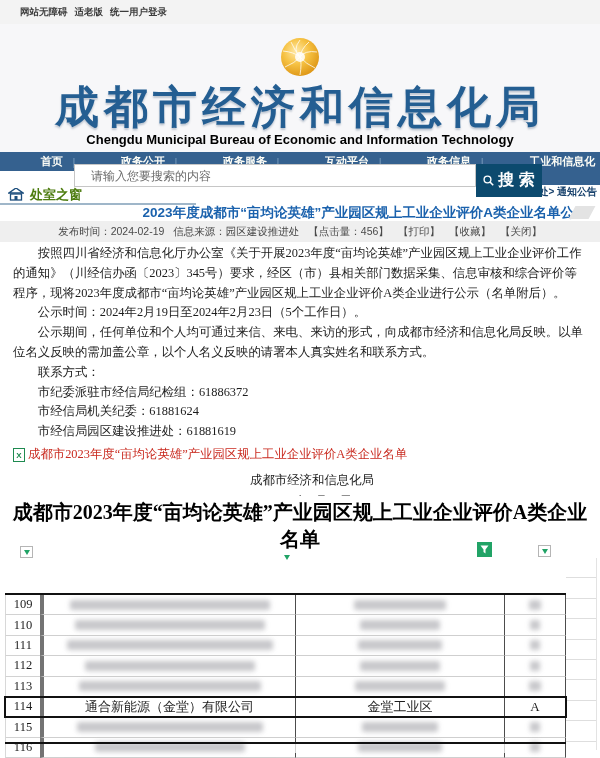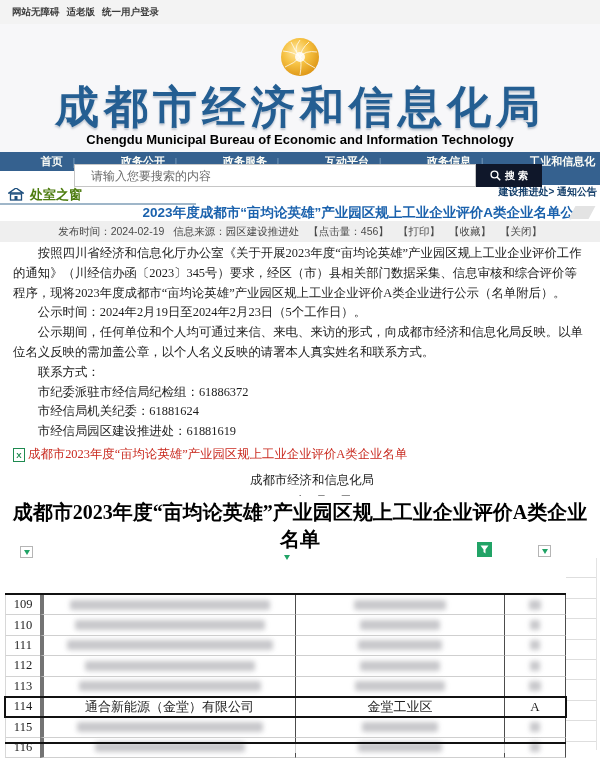--- a/index.html
+++ b/index.html
@@ -2,21 +2,21 @@
 <html><head>
 <meta charset="utf-8">
 <style>
   html,body{margin:0;padding:0;background:#dcdcdc;}
   *{box-sizing:border-box;}
   #page{position:relative;width:600px;height:758px;background:#fff;overflow:hidden;
         font-family:"Liberation Sans","DejaVu Sans",sans-serif;margin:0 auto;}
 
   
   .topbar{position:absolute;top:0;left:0;width:600px;height:24px;background:#f3f3f3;
-          display:flex;align-items:center;padding-left:12px;gap:7px;}
+          display:flex;align-items:center;padding-left:20px;gap:7px;}
   .topbar a{font-size:9.5px;font-weight:bold;color:#3c3c3c;text-decoration:none;cursor:pointer;}
 
   
   .header{position:absolute;top:24px;left:0;width:600px;height:128px;background:#f7f7f9;text-align:center;}
   .logo{position:absolute;top:12px;left:278px;width:44px;height:44px;}
   .site-title{position:absolute;top:54px;left:0;width:600px;font-size:44px;font-weight:bold;
               color:#245e92;letter-spacing:5px;text-shadow:0 2px 2px rgba(20,50,90,.25);
               font-family:"Liberation Sans","DejaVu Sans",sans-serif;white-space:nowrap;}
   .site-sub{position:absolute;top:108px;left:0;width:600px;font-size:13px;font-weight:bold;color:#000000;}
 
@@ -25,22 +25,22 @@
           display:flex;align-items:center;justify-content:space-around;}
   .nav-item{font-size:11px;font-weight:bold;color:#fdfdf6;cursor:pointer;white-space:nowrap;margin-left:36px;}
   .nav-sep{color:#7a9cbd;font-size:11px;}
   .nav-tail{position:absolute;top:152px;right:0;width:124px;height:33px;background:#35618f;}
 
   
   .search-input{position:absolute;top:164px;left:74px;width:402px;height:23px;border:1px solid #c6c6c6;
                 background:#fff;font-size:12px;padding:0 16px;color:#333;z-index:5;outline:none;
                 font-family:"Liberation Sans","DejaVu Sans",sans-serif;}
   .search-input::placeholder{color:#6b6b6b;}
-  .search-btn{position:absolute;top:164px;left:476px;width:66px;height:23px;background:#0f172a;border:none;
-              color:#fff;font-size:10px;font-weight:bold;display:flex;align-items:center;justify-content:center;
+  .search-btn{position:absolute;top:164px;left:476px;width:66px;height:33px;background:#0c4a6e;border:none;
+              color:#fff;font-size:16px;font-weight:bold;display:flex;align-items:center;justify-content:center;
               gap:4px;cursor:pointer;z-index:6;font-family:"Liberation Sans","DejaVu Sans",sans-serif;}
   .crumb{position:absolute;top:185px;right:3px;font-size:10px;font-weight:bold;color:#16406b;cursor:pointer;}
 
   
   .section-head{position:absolute;top:186px;left:8px;display:flex;align-items:center;gap:6px;}
   .section-label{font-size:13px;font-weight:bold;color:#4d7c0f;}
   .section-line{position:absolute;top:203px;left:0;width:196px;height:2px;background:#9fb6c9;}
 
   
   .art-title{position:absolute;top:204px;left:140px;width:450px;text-align:center;

